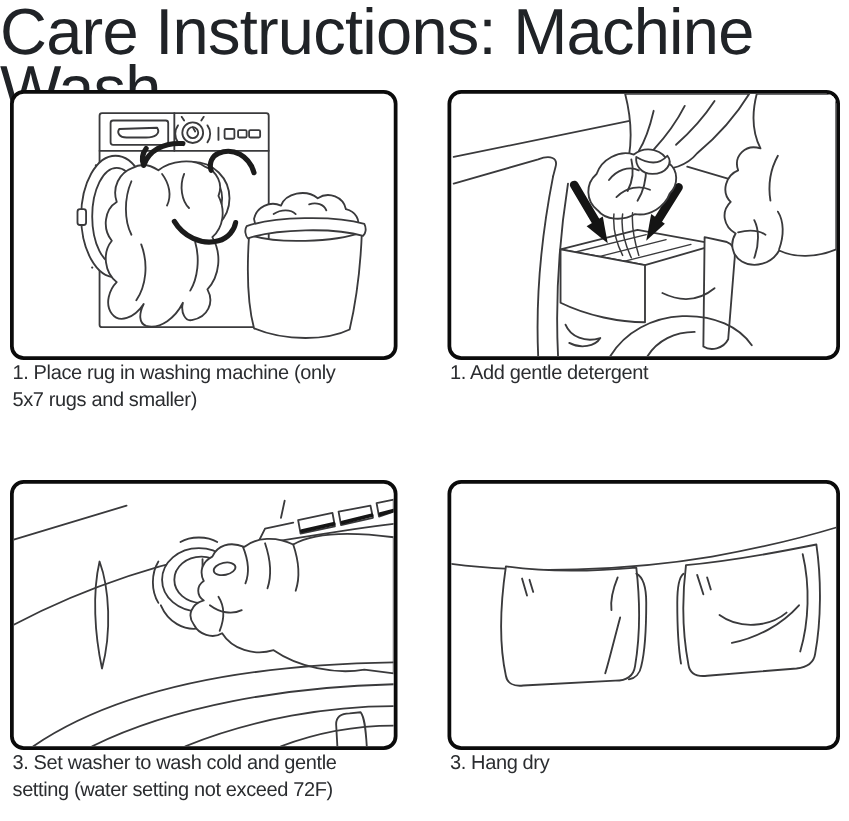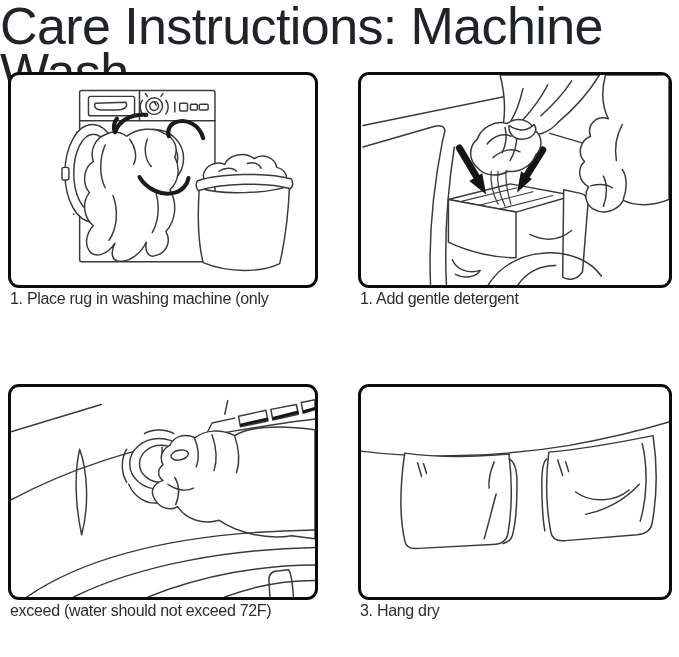--- a/index.html
+++ b/index.html
@@ -89,20 +89,21 @@
               <path d="M212,99 C218,95 226,95 230,99"></path>
               <path d="M241,91 C247,89 253,91 255,96"></path>
               <path fill="#fff" d="M192,116 C214,124 262,122 284,114 C283,140 280,168 274,194 C256,203 222,204 196,193 C191,174 190,146 192,116 Z"></path>
               <path fill="#fff" d="M190,109 C212,101 262,100 286,107 C288,111 287,115 285,117 C262,110 214,111 191,119 C189,117 188,112 190,109 Z"></path>
             </g>
           </g>
         </svg>
       </div>
       <figcaption class="caption">
         <div>1. Place rug in washing machine (only</div>
+        <div>5x7 rugs and smaller)</div>
       </figcaption>
     </figure>
 
     <figure class="cell cell-r1" style="margin:0">
       <div class="panel">
         <svg viewBox="0 0 310 216" preserveAspectRatio="none">
           <g stroke="#3a3a3c" stroke-width="1.5" fill="none" stroke-linecap="round" stroke-linejoin="round">
             <g>
               <path d="M2,52 L212,8"></path>
               <path d="M2,74 L70,54 C80,50 86,53 84,60 L82,68"></path>
@@ -200,21 +201,22 @@
               <path d="M16,216 C80,172 180,149 310,147"></path>
               <path d="M64,216 C130,183 222,167 310,165"></path>
               <path d="M140,216 C196,193 258,183 310,183"></path>
               <path d="M218,216 C252,203 284,199 310,199"></path>
               <path d="M264,216 L263,198 C263,191 268,189 274,189 L283,188 C286,192 287,200 288,216"></path>
             </g>
           </g>
         </svg>
       </div>
       <figcaption class="caption">
-        <div>exceed (water should not exceed 72F)</div>
+        <div>3. Set washer to wash cold and gentle</div>
+        <div>setting (water setting not exceed 72F)</div>
       </figcaption>
     </figure>
 
     <figure class="cell" style="margin:0">
       <div class="panel">
         <svg viewBox="0 0 310 216" preserveAspectRatio="none">
           <g stroke="#3a3a3c" stroke-width="1.5" fill="none" stroke-linecap="round" stroke-linejoin="round">
             <path stroke-width="1.4" d="M0,66 C60,74 140,72 210,60 C248,53 284,44 310,36"></path>
             <g>
               <path fill="#fff" d="M44,68 C78,73 116,72 149,69 C152,96 152,126 148,150 C147,157 142,162 132,162 L58,166 C50,167 45,164 44,158 C38,130 40,96 44,68 Z"></path>

